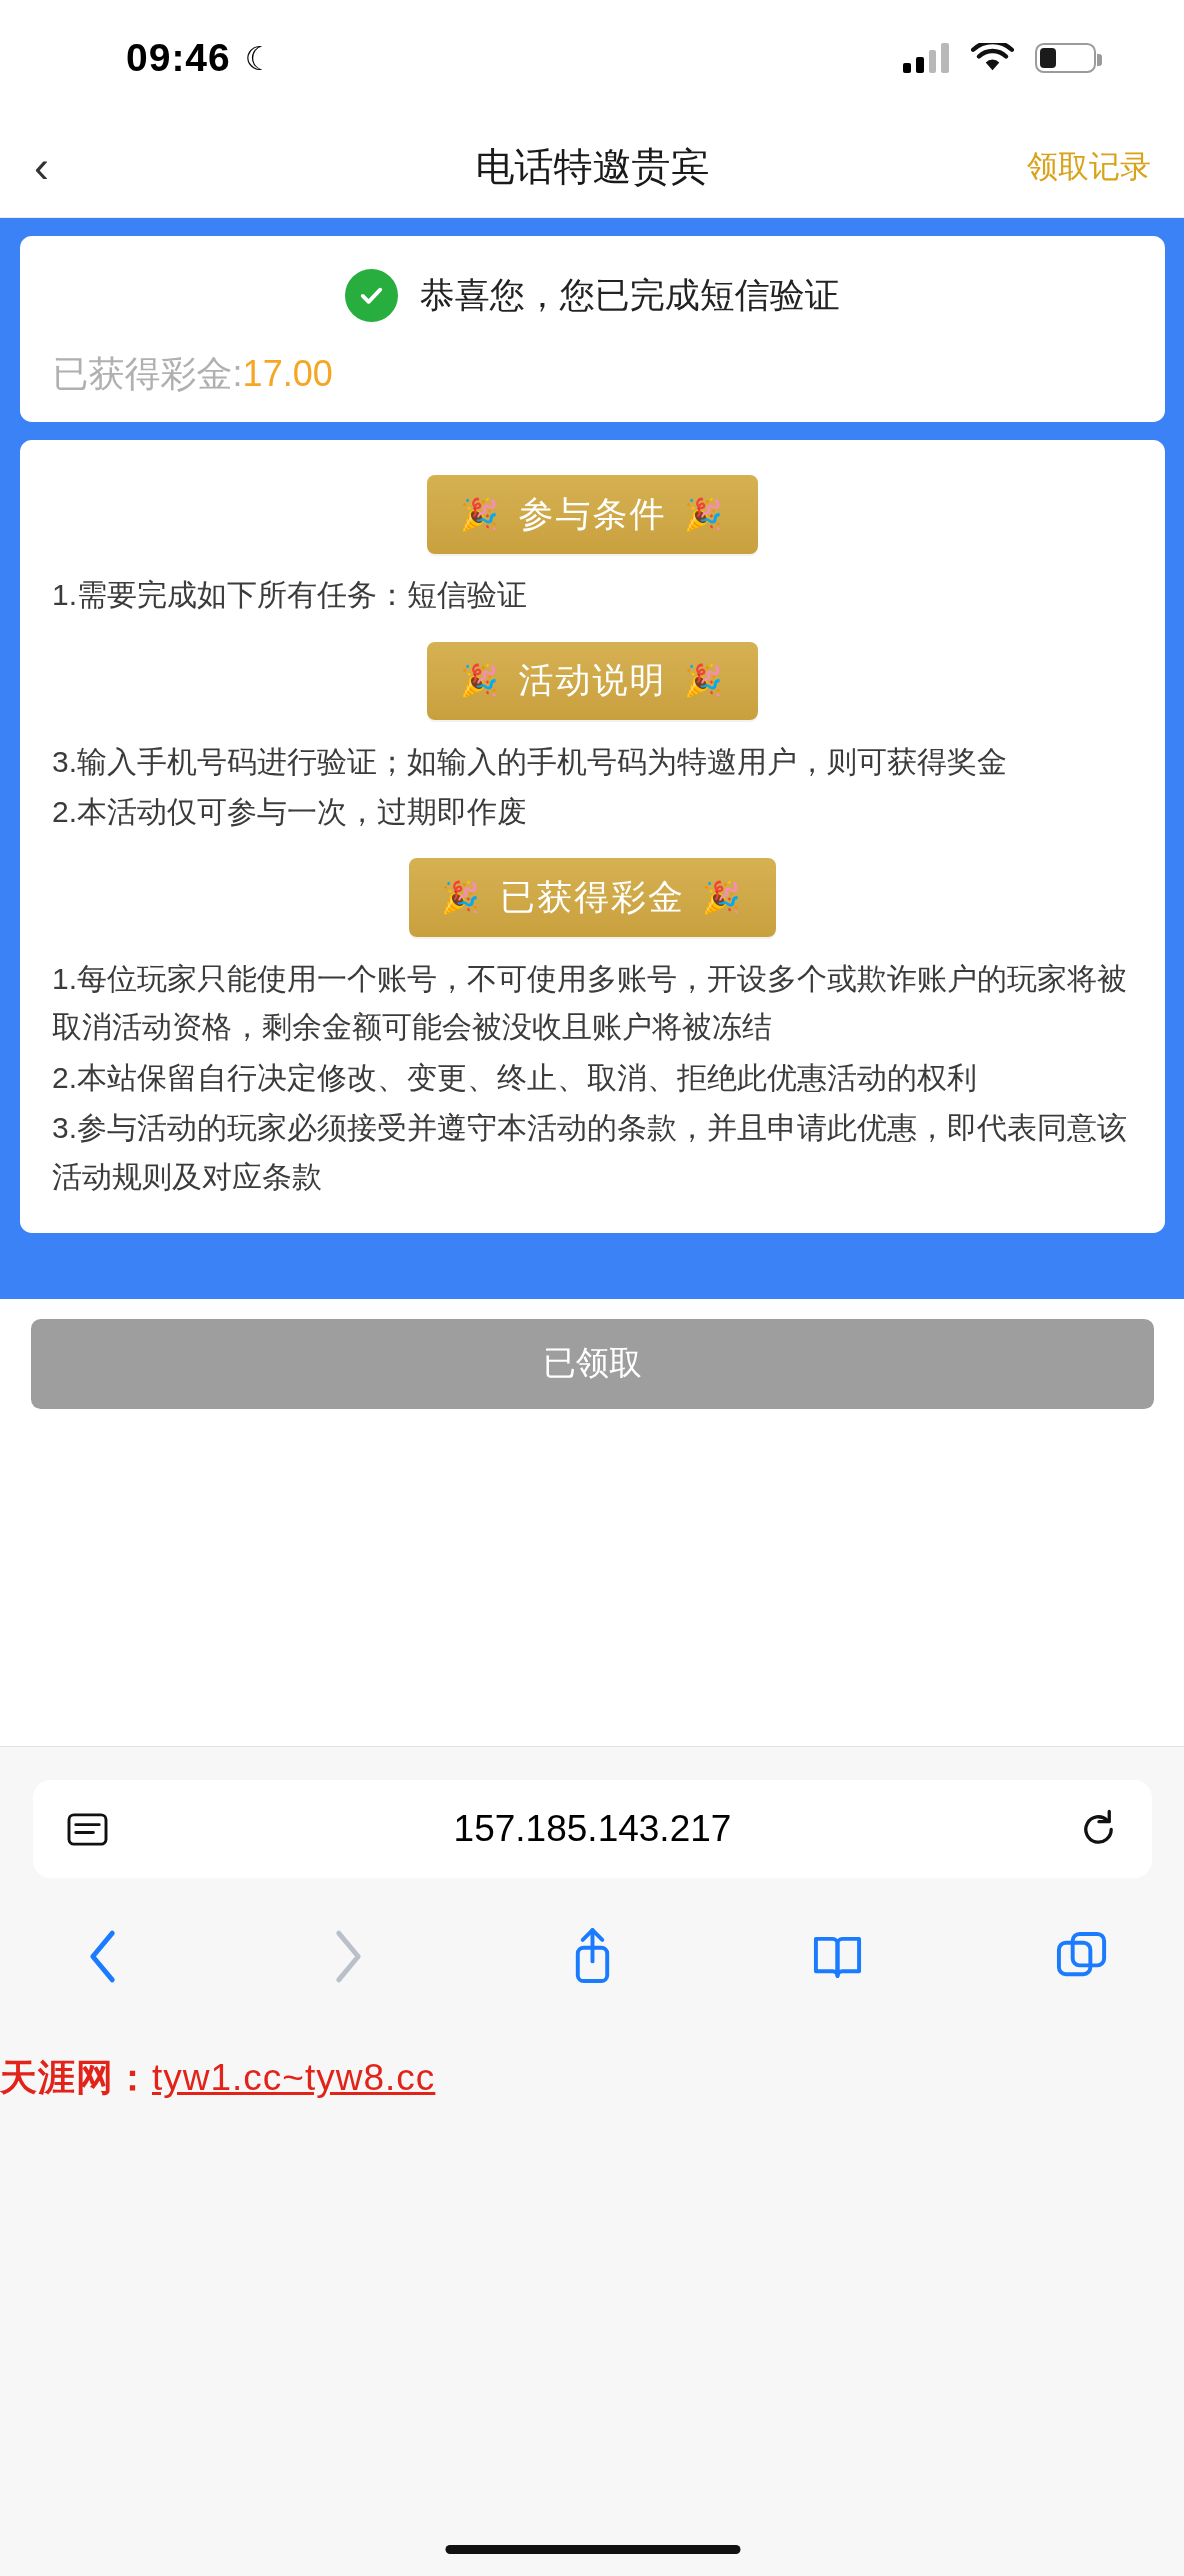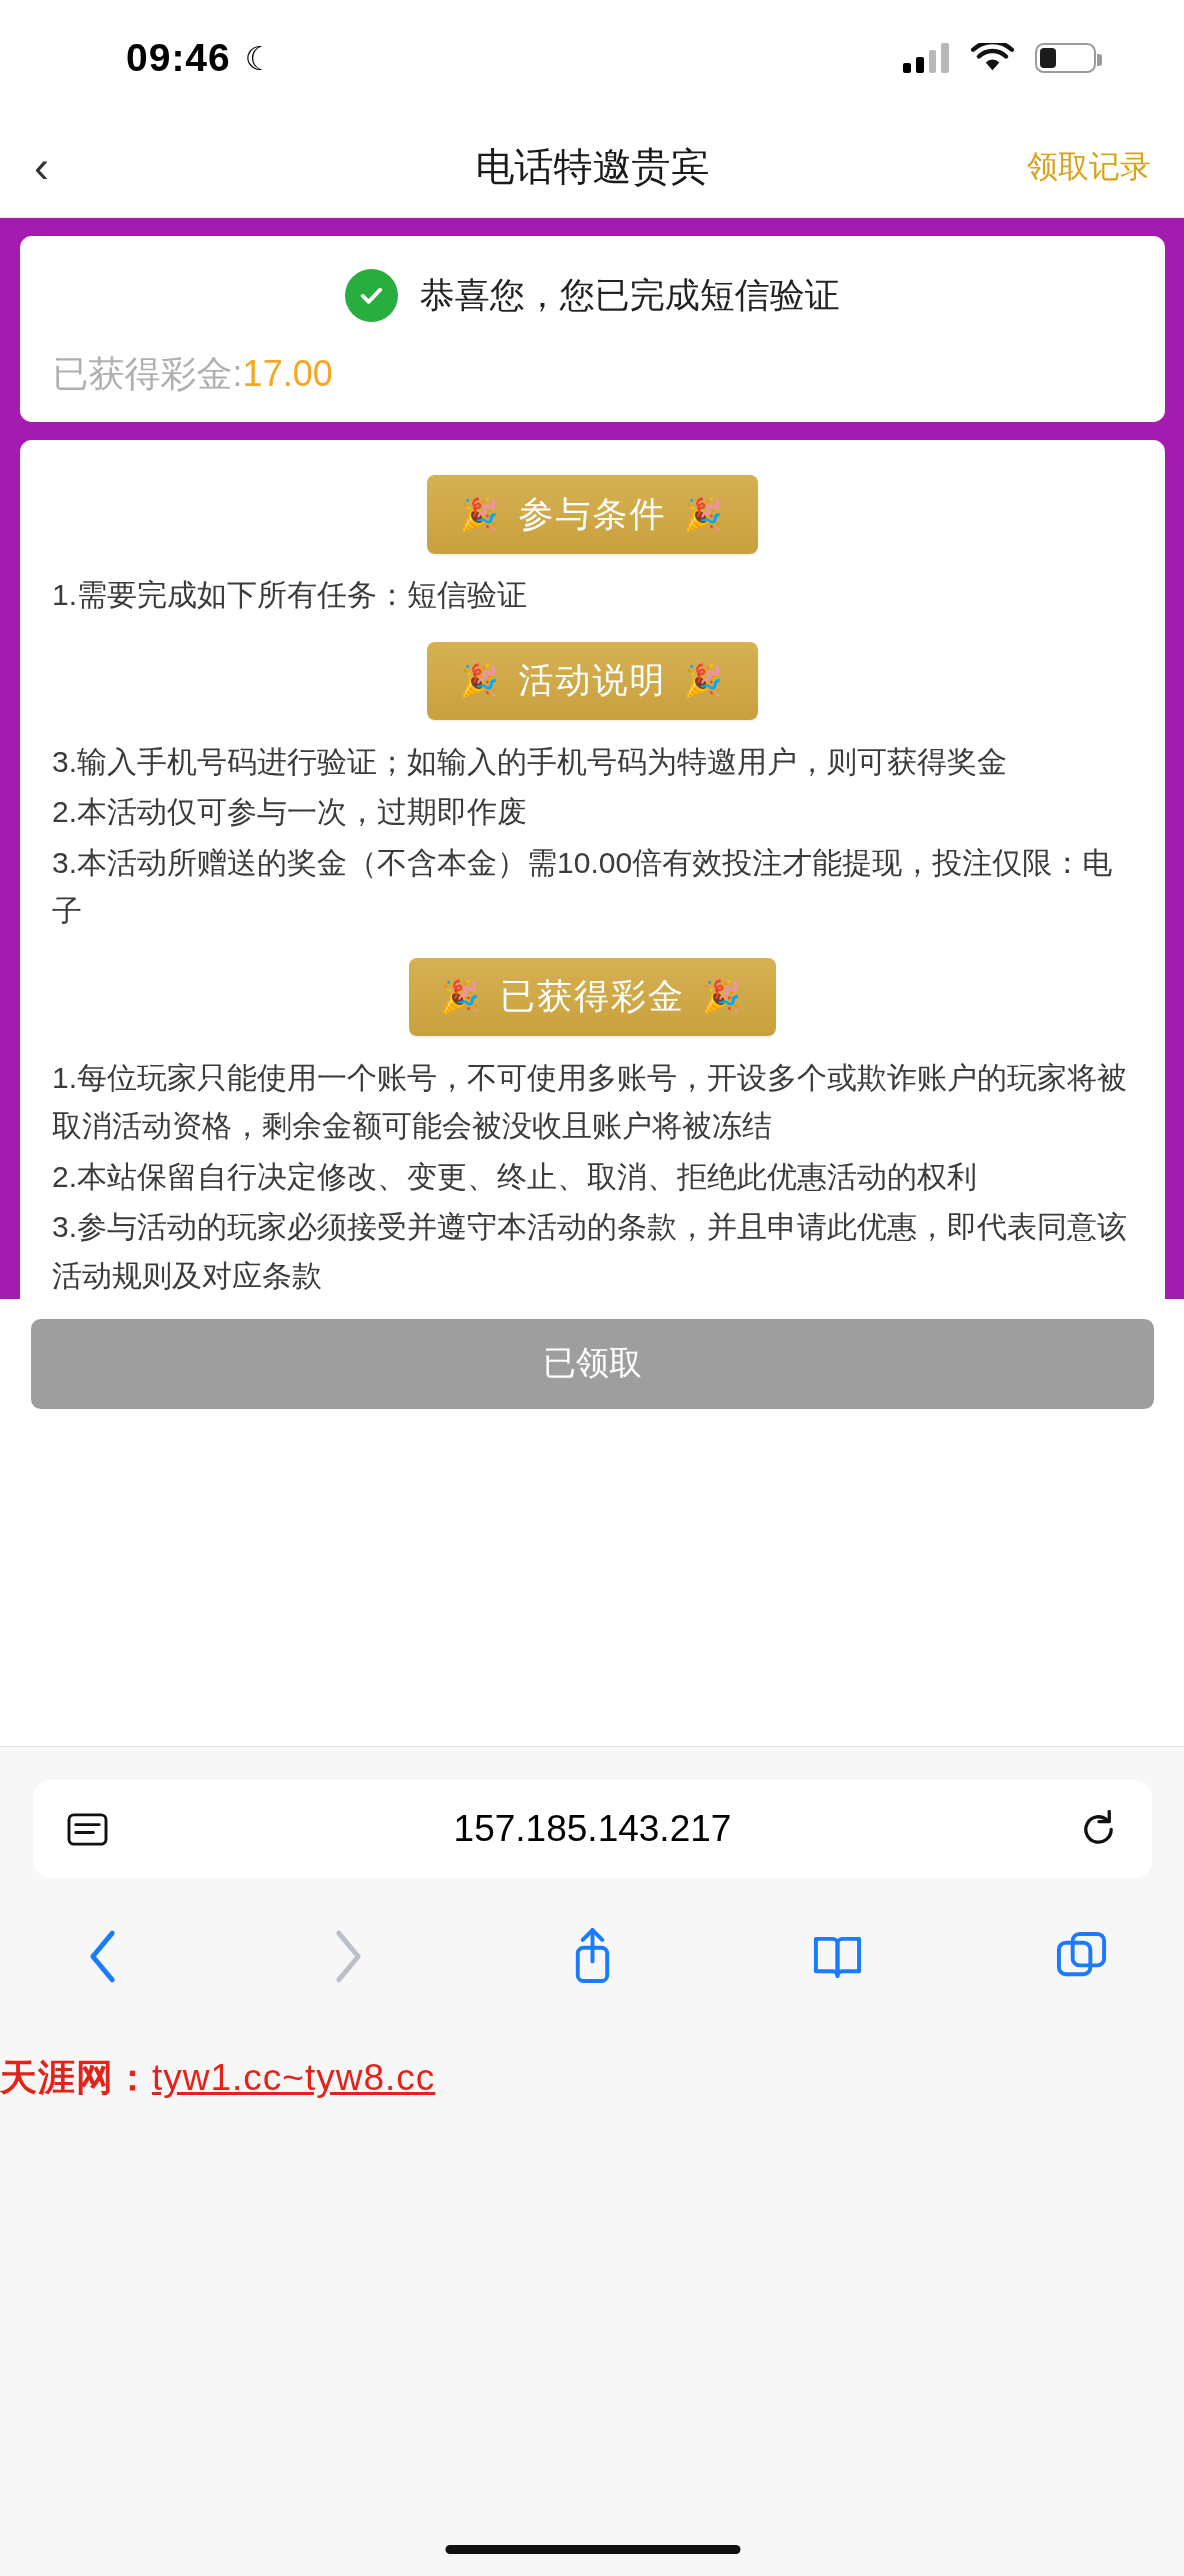--- a/index.html
+++ b/index.html
@@ -84,21 +84,21 @@
   }
   .nav-right {
     font-size: 31px;
     color: #d9a21b;
     position: relative;
     z-index: 2;
   }
 
   
   .page {
-    background: #a21caf;
+    background: #3b82f6;
     padding: 17.7px 19.6px 0 19.6px;
     height: 1081px;
     overflow: hidden;
   }
   .card {
     background: #fff;
     border-radius: 11.8px;
     padding: 33px 33px 23.6px 33px;
   }
   .card + .card { margin-top: 17.7px; }
@@ -296,21 +296,20 @@
 
     <div class="banner-wrap">
       <div class="banner">
         <span class="emo">🎉</span>
         <span>活动说明</span>
         <span class="emo">🎉</span>
       </div>
     </div>
     <p class="para">3.输入手机号码进行验证；如输入的手机号码为特邀用户，则可获得奖金</p>
     <p class="para">2.本活动仅可参与一次，过期即作废</p>
-    <p class="para">3.本活动所赠送的奖金（不含本金）需10.00倍有效投注才能提现，投注仅限：电子</p>
 
     <div class="banner-wrap">
       <div class="banner">
         <span class="emo">🎉</span>
         <span>已获得彩金</span>
         <span class="emo">🎉</span>
       </div>
     </div>
     <p class="para">1.每位玩家只能使用一个账号，不可使用多账号，开设多个或欺诈账户的玩家将被取消活动资格，剩余金额可能会被没收且账户将被冻结</p>
     <p class="para">2.本站保留自行决定修改、变更、终止、取消、拒绝此优惠活动的权利</p>

